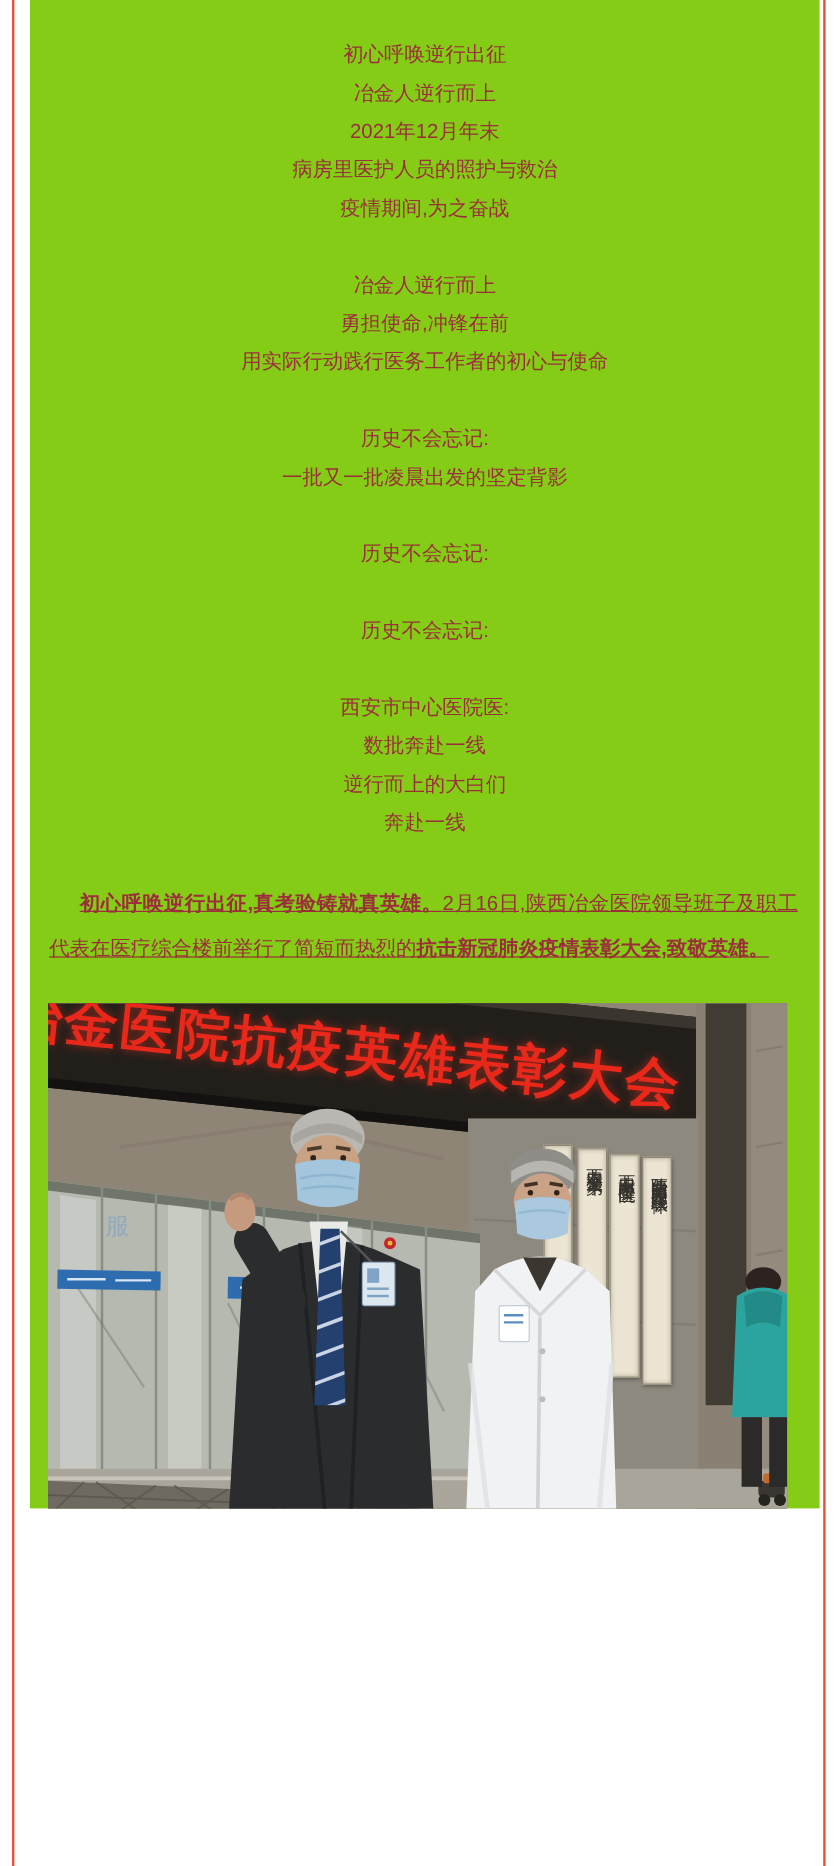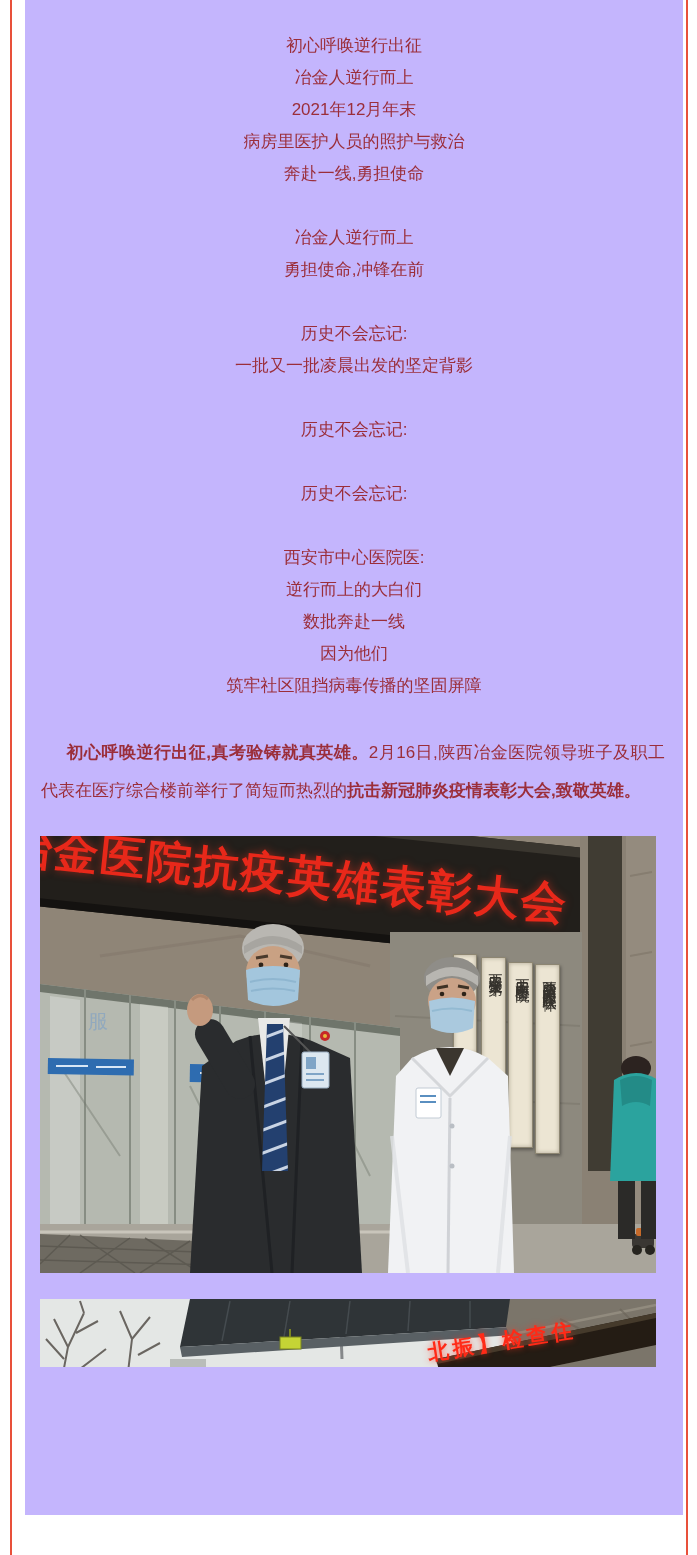--- a/index.html
+++ b/index.html
@@ -5,29 +5,29 @@
   html,body{margin:0;padding:0;}
   body{
     width:697px;height:1555px;position:relative;overflow:hidden;
     background:#ffffff;
     font-family:"Liberation Sans", sans-serif;
   }
   .edge-line{position:absolute;top:0;bottom:0;width:2px;background:#e8503a;}
   .edge-left{left:10px;}
   .edge-right{left:686px;}
   .content{
-    position:absolute;left:25px;top:0;width:658px;height:1515px;
-    background:#c4b5fd;overflow:hidden;
+    position:absolute;left:25px;top:0;width:658px;height:1257px;
+    background:#84cc16;overflow:hidden;
   }
   .poem{padding-top:30px;text-align:center;color:#9b2e3a;font-size:17px;line-height:32px;}
   .stanza{margin:0 0 32px 0;}
   .poem-line{white-space:nowrap;}
   .body-para{
     margin:8px 18px 0 16px;color:#9b2e3a;font-size:17px;line-height:38px;
-    text-align:justify;text-indent:1.5em;
+    text-align:justify;text-indent:1.5em;text-decoration:underline;
   }
   .body-para .b{font-weight:bold;}
   .photo{
     position:relative;width:616px;margin:26px 0 0 15px;overflow:hidden;
     background:#8f8577;
   }
   .photo-1{height:437px;}
   .photo-2{height:68px;background:#e4e7e5;}
   .layer{position:absolute;left:0;top:0;}
   
@@ -63,42 +63,42 @@
 <div class="edge-line edge-right"></div>
 
 <div class="content">
 
   <div class="poem">
     <div class="stanza">
       <div class="poem-line">初心呼唤逆行出征</div>
       <div class="poem-line">冶金人逆行而上</div>
       <div class="poem-line">2021年12月年末</div>
       <div class="poem-line">病房里医护人员的照护与救治</div>
-      <div class="poem-line">奔赴一线,勇担使命</div>
+      <div class="poem-line">疫情期间,为之奋战</div>
     </div>
     <div class="stanza">
       <div class="poem-line">冶金人逆行而上</div>
       <div class="poem-line">勇担使命,冲锋在前</div>
+      <div class="poem-line">用实际行动践行医务工作者的初心与使命</div>
     </div>
     <div class="stanza">
       <div class="poem-line">历史不会忘记:</div>
       <div class="poem-line">一批又一批凌晨出发的坚定背影</div>
     </div>
     <div class="stanza">
       <div class="poem-line">历史不会忘记:</div>
     </div>
     <div class="stanza">
       <div class="poem-line">历史不会忘记:</div>
     </div>
     <div class="stanza">
       <div class="poem-line">西安市中心医院医:</div>
+      <div class="poem-line">数批奔赴一线</div>
       <div class="poem-line">逆行而上的大白们</div>
-      <div class="poem-line">数批奔赴一线</div>
-      <div class="poem-line">因为他们</div>
-      <div class="poem-line">筑牢社区阻挡病毒传播的坚固屏障</div>
+      <div class="poem-line">奔赴一线</div>
     </div>
   </div>
 
   <p class="body-para"><span class="b">初心呼唤逆行出征,真考验铸就真英雄。</span><span>2月16日,陕西冶金医院领导班子及职工代表在医疗综合楼前举行了简短而热烈的</span><span class="b">抗击新冠肺炎疫情表彰大会,致敬英雄。</span></p>
 
   <div class="photo photo-1">
 
     <svg class="layer" width="616" height="437" viewBox="0 0 616 437">
 
       <rect width="616" height="437" fill="#8f8577"></rect>

